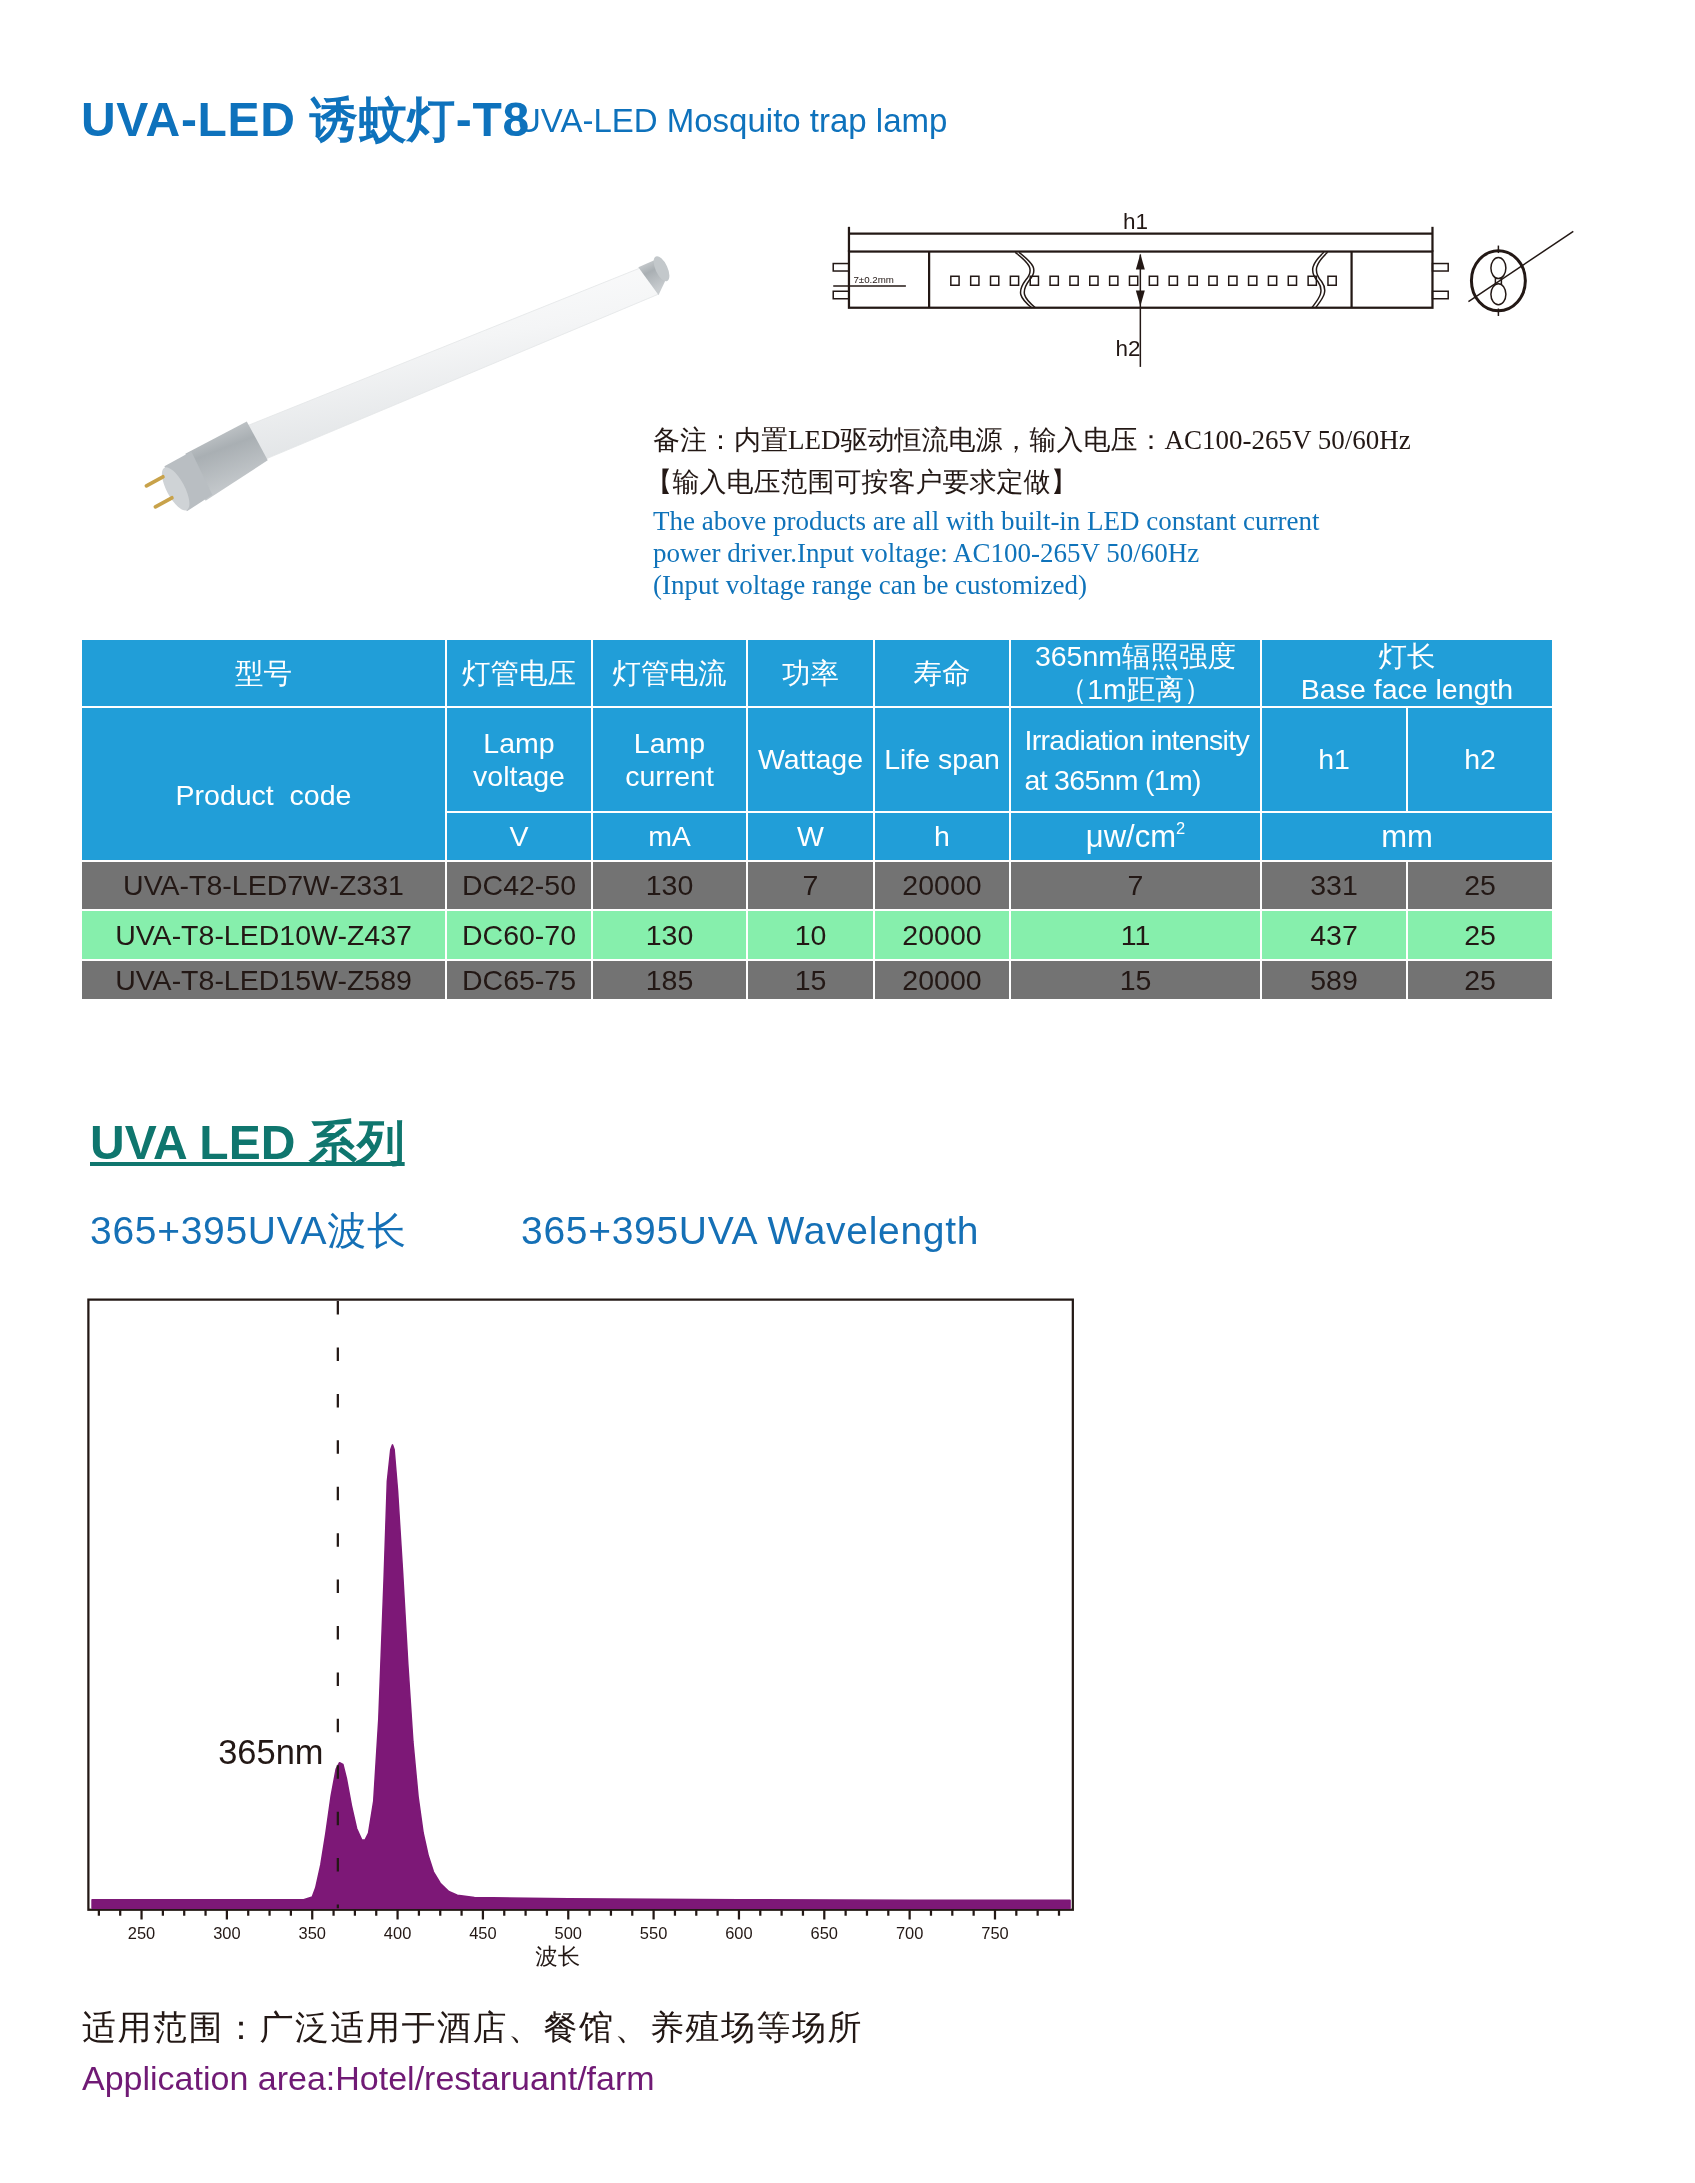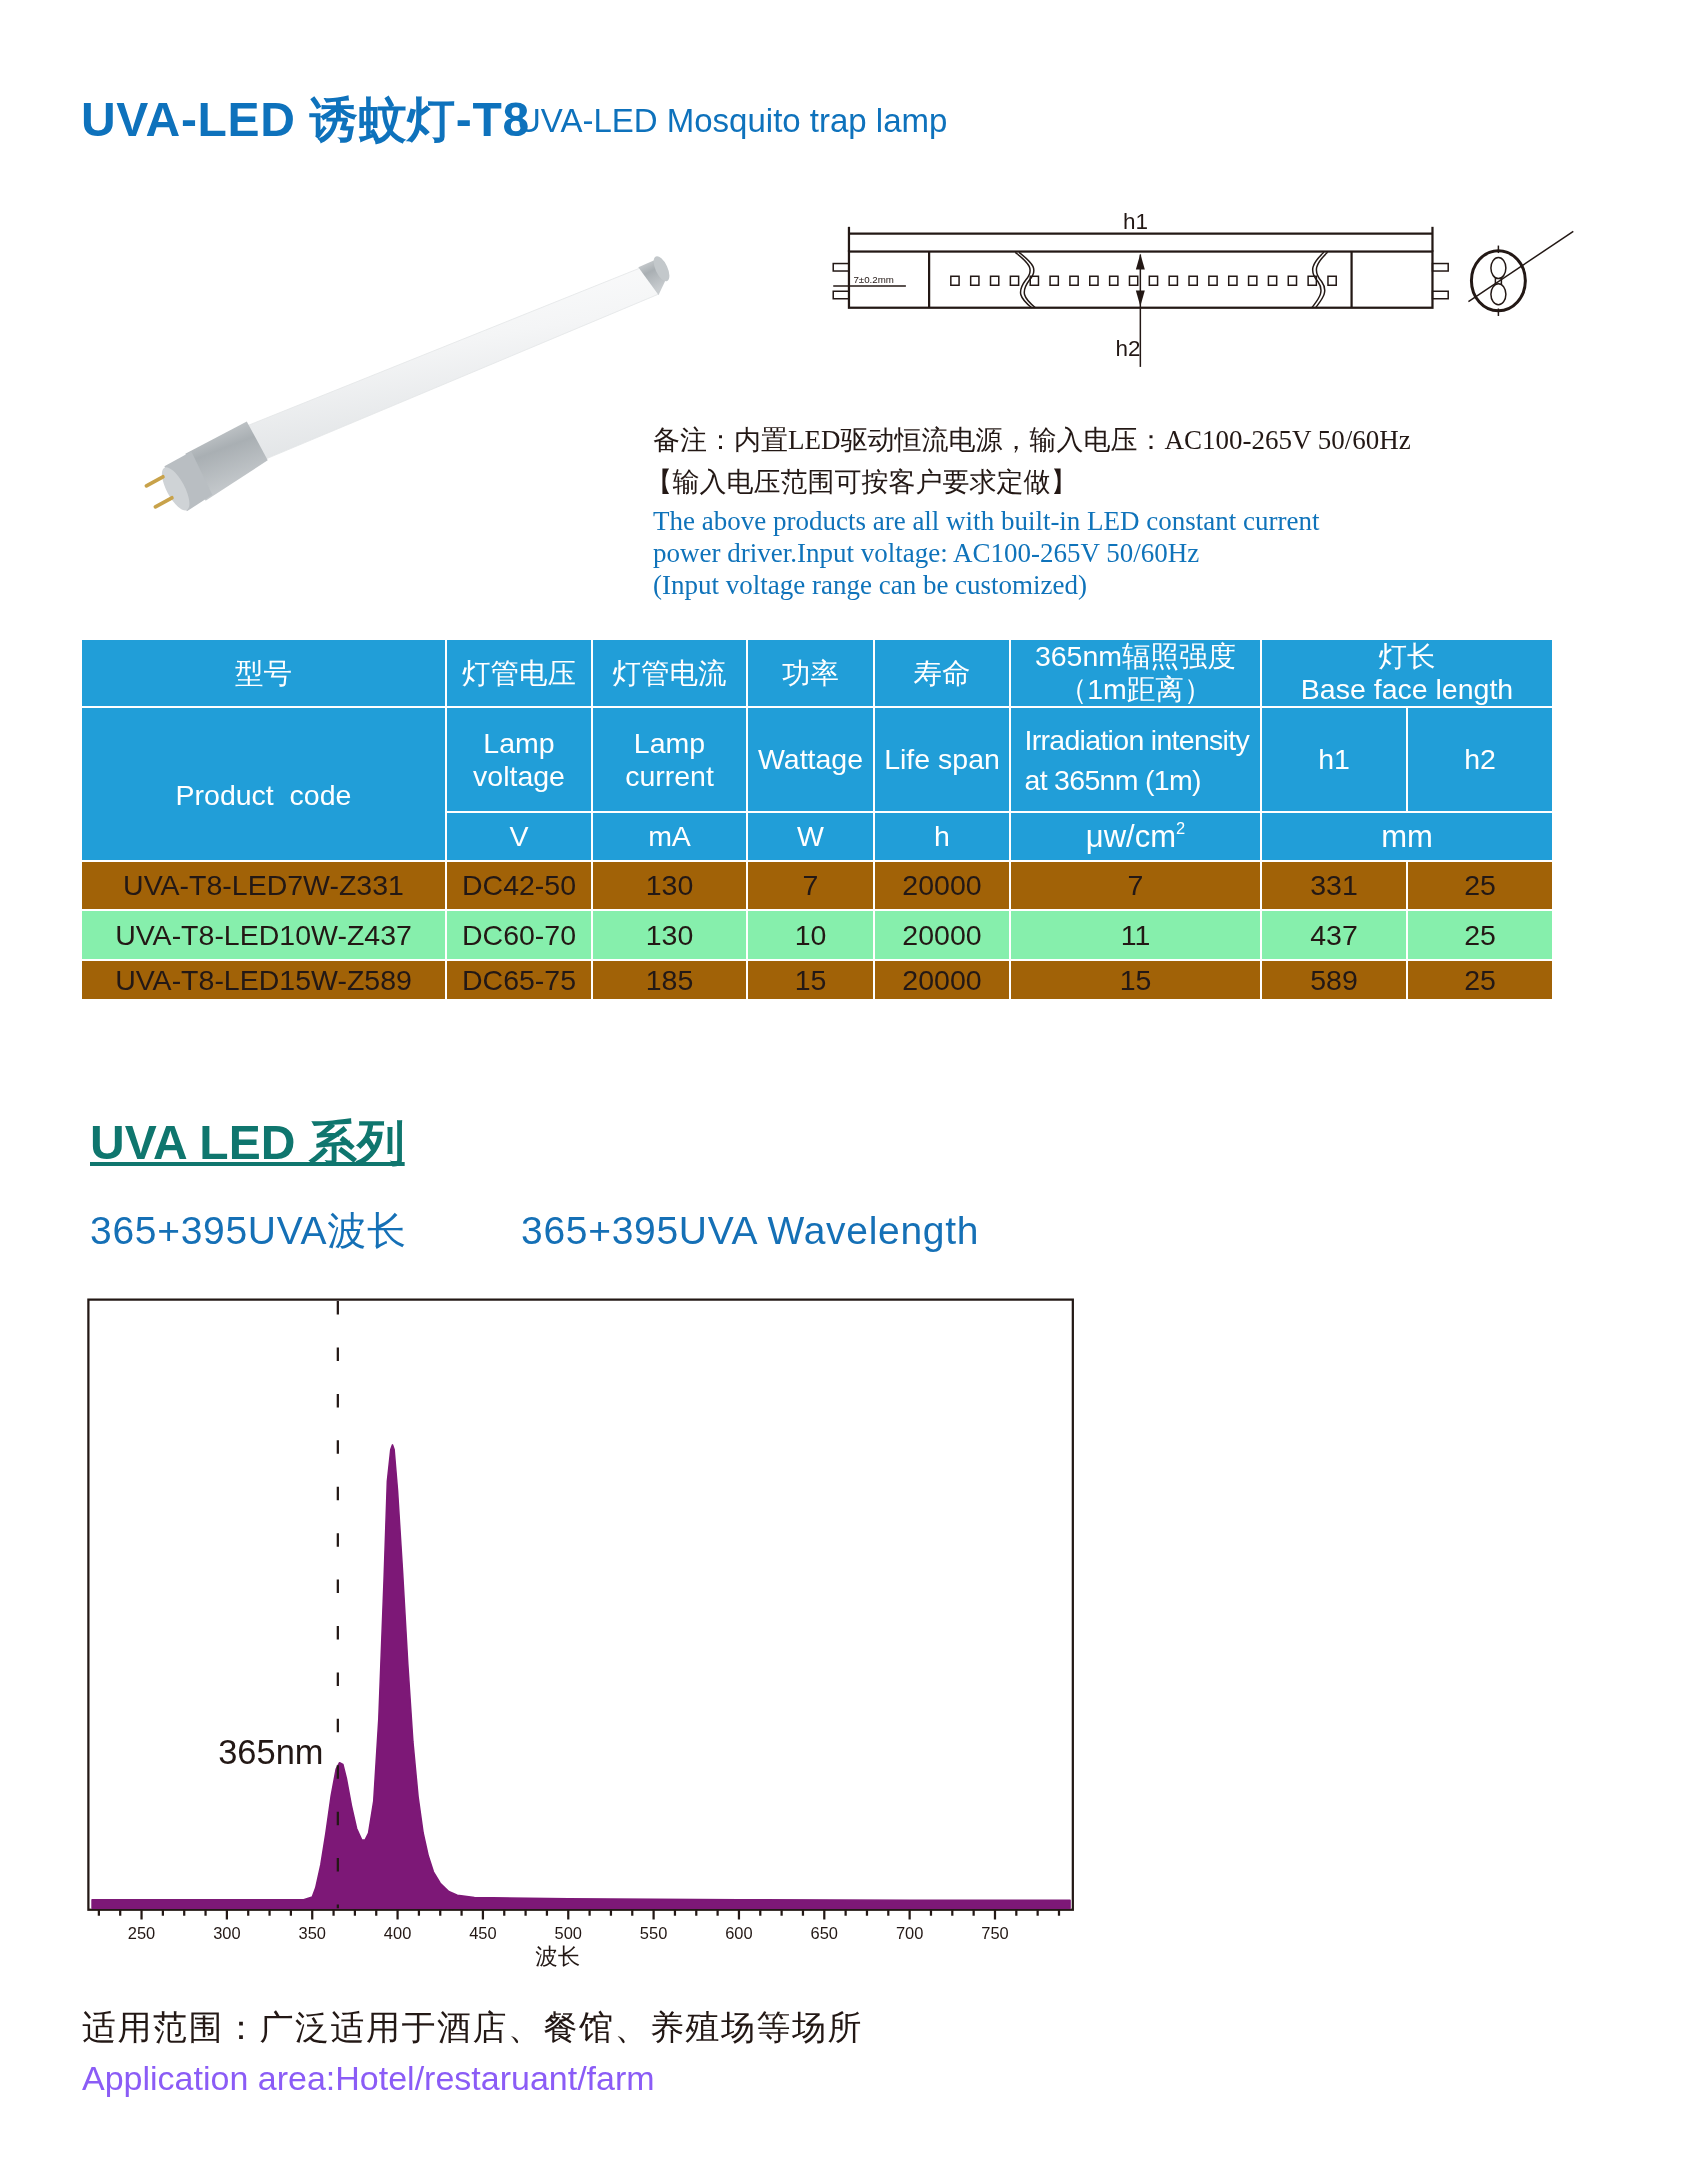--- a/index.html
+++ b/index.html
@@ -16,38 +16,38 @@
   .diagram { left:816px; top:202px; width:794px; height:180px; }
 
   .notes { left:653px; top:419px; width:936px;font-family:Liberation Serif, serif; }
   .note-line { font-size:27px; line-height:42px; color:#231815; white-space:nowrap; }
   .note-en { font-size:27px; line-height:32px; color:#0F73BA; white-space:nowrap; }
 
   
   .spec { left:82px; top:640px; width:1470px; border-collapse:collapse; table-layout:fixed; }
   .spec td { border:2.2px solid #ffffff; text-align:center; vertical-align:middle; padding:0; }
   .spec .hd { background:#219ED8; color:#ffffff; font-size:28.5px; line-height:33px; }
-  .spec .r1 td, .spec .r3 td { background:#a16207; }
+  .spec .r1 td, .spec .r3 td { background:#737373; }
   .spec .r2 td { background:#86efac; }
   .spec .cell { color:#231815; font-size:28.5px; }
   .spec td:first-child { border-left:none; }
   .spec td:last-child { border-right:none; }
   .spec tr:first-child td { border-top:none; }
   .spec tr:last-child td { border-bottom:none; }
   sup { font-size:16.5px; vertical-align:13.5px; line-height:0; }
 
   .sec-title { left:90px; top:1113px; font-size:48px; font-weight:bold; color:#0f766e; white-space:nowrap; line-height:60px;text-decoration:underline; }
   .sec-sub-cn { left:90px; top:1207px; font-size:39px; color:#1570B6; white-space:nowrap; line-height:48px; letter-spacing:0.7px; }
   .sec-sub-en { left:521px; top:1207px; font-size:39px; color:#1570B6; white-space:nowrap; line-height:48px; letter-spacing:0.7px; }
 
   .chart { left:0; top:0; width:1695px; height:2183px; pointer-events:none; }
   .chart * { pointer-events:auto; }
 
   .app-cn { left:82px; top:2005px; font-size:34px; color:#231815; white-space:nowrap; line-height:45px; letter-spacing:1.5px; }
-  .app-en { left:82px; top:2057px; font-size:34px; color:#8b5cf6; white-space:nowrap; line-height:43px; }
+  .app-en { left:82px; top:2057px; font-size:34px; color:#701a75; white-space:nowrap; line-height:43px; }
 </style>
 </head>
 <body>
 
 <div class="abs title-cn">UVA-LED 诱蚊灯-T8</div>
 <div class="abs title-en">UVA-LED Mosquito trap lamp</div>
 
 <svg class="abs lamp" viewBox="150 320 760 380" width="569" height="285">
   <defs>
     <linearGradient id="tubeGrad" x1="0" y1="0" x2="0.35" y2="1">

